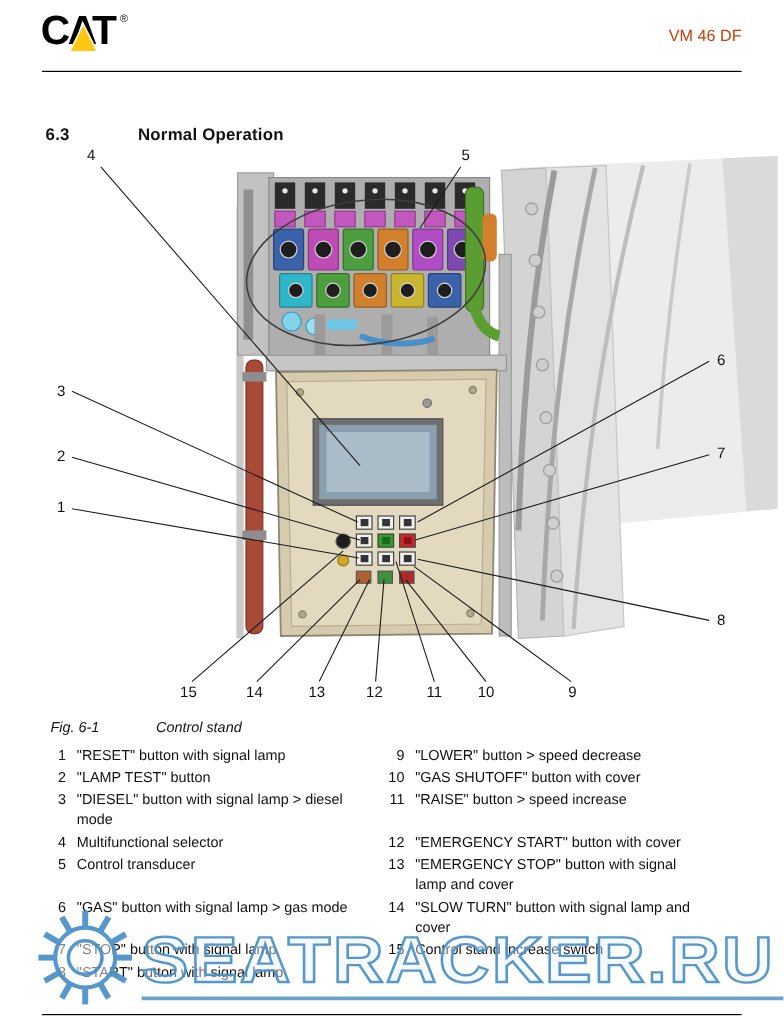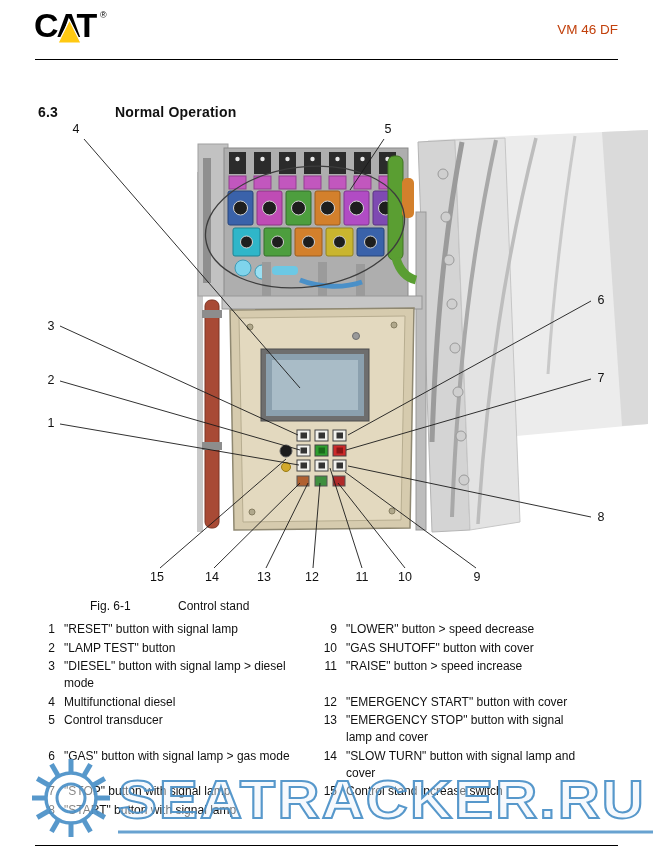--- a/index.html
+++ b/index.html
@@ -10,21 +10,21 @@
   .cat-logo { position:absolute; top:6px; left:34px; width:84px; height:50px; }
   .doc-ref  { position:absolute; top:22px; right:35px; font-size:13.5px; color:#c2410c; }
   .rule-top { position:absolute; top:59px; left:35px; width:583px; border-top:1.6px solid #000; }
 
   .heading { position:absolute; top:84px; left:38px; font-size:14px; font-weight:bold; letter-spacing:.2px;margin-top:20px; }
   .heading .sec-num { display:inline-block; width:77px; }
 
   .figure { position:absolute; top:112px; left:0; width:653px; height:486px; }
   .figure svg { display:block; }
 
-  .caption { position:absolute; top:599px; left:42px; font-size:12px; color:#111;margin-left:48px; }
+  .caption { position:absolute; top:599px; left:42px; font-size:12px; font-style:italic; color:#111; }
   .caption .cap-label { display:inline-block; width:88px; }
 
   table.legend { position:absolute; top:621px; left:46px; border-collapse:collapse;
                  font-size:12px; line-height:17px; color:#111; }
   table.legend td { vertical-align:top; padding:0 0 1.5px 0; }
   table.legend td.num  { width:18px; min-width:18px; text-align:right; padding-right:9px; white-space:nowrap; }
   table.legend td.num2 { width:30px; min-width:30px; }
   table.legend td.txt  { width:252px; padding-right:12px; }
 
   .watermark { position:absolute; top:754px; left:22px; width:639px; height:90px;
@@ -267,21 +267,21 @@
       <td class="txt">"GAS SHUTOFF" button with cover</td>
     </tr>
     <tr>
       <td class="num">3</td>
       <td class="txt">"DIESEL" button with signal lamp &gt; diesel mode</td>
       <td class="num num2">11</td>
       <td class="txt">"RAISE" button &gt; speed increase</td>
     </tr>
     <tr>
       <td class="num">4</td>
-      <td class="txt">Multifunctional diesel</td>
+      <td class="txt">Multifunctional selector</td>
       <td class="num num2">12</td>
       <td class="txt">"EMERGENCY START"  button with cover</td>
     </tr>
     <tr>
       <td class="num">5</td>
       <td class="txt">Control transducer</td>
       <td class="num num2">13</td>
       <td class="txt">"EMERGENCY STOP" button with signal lamp and cover</td>
     </tr>
     <tr>

